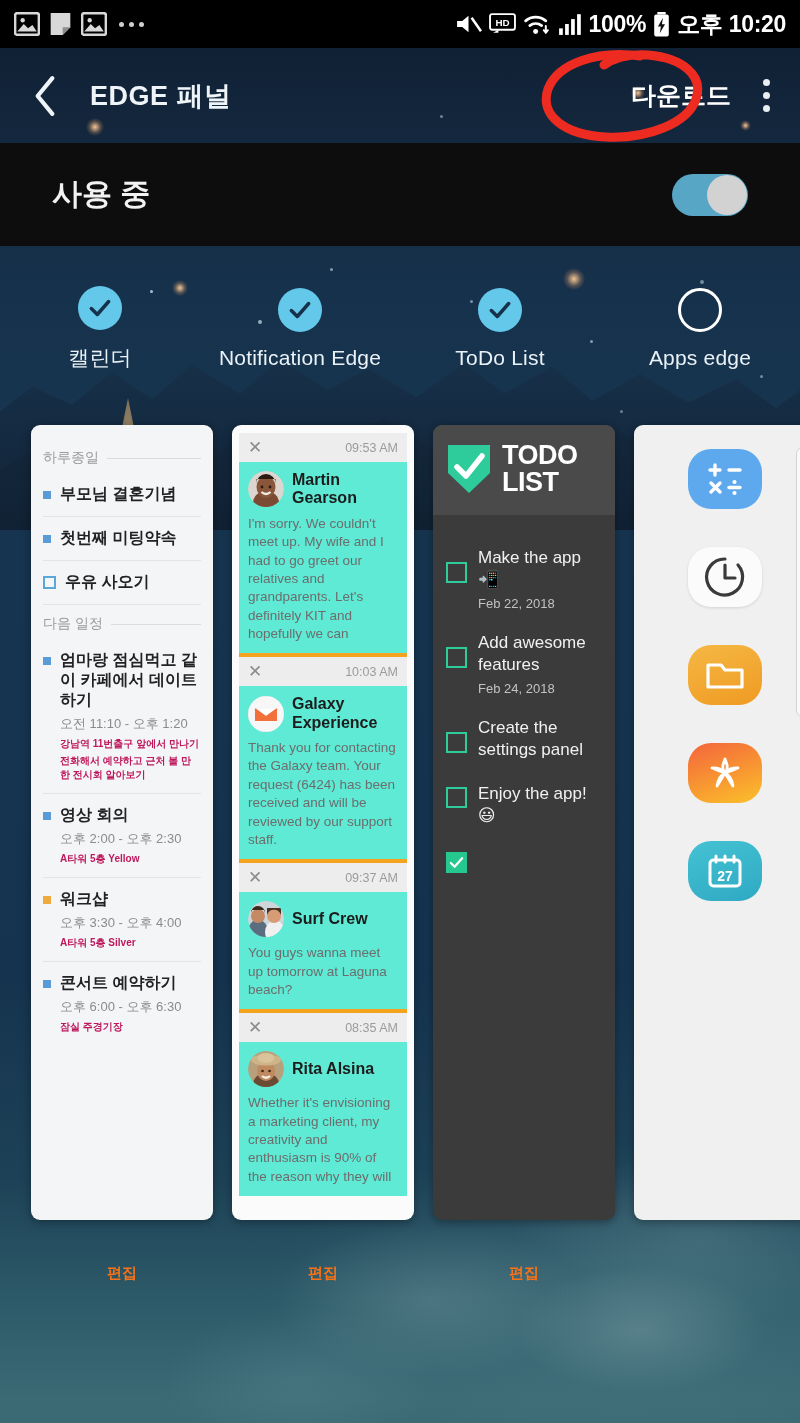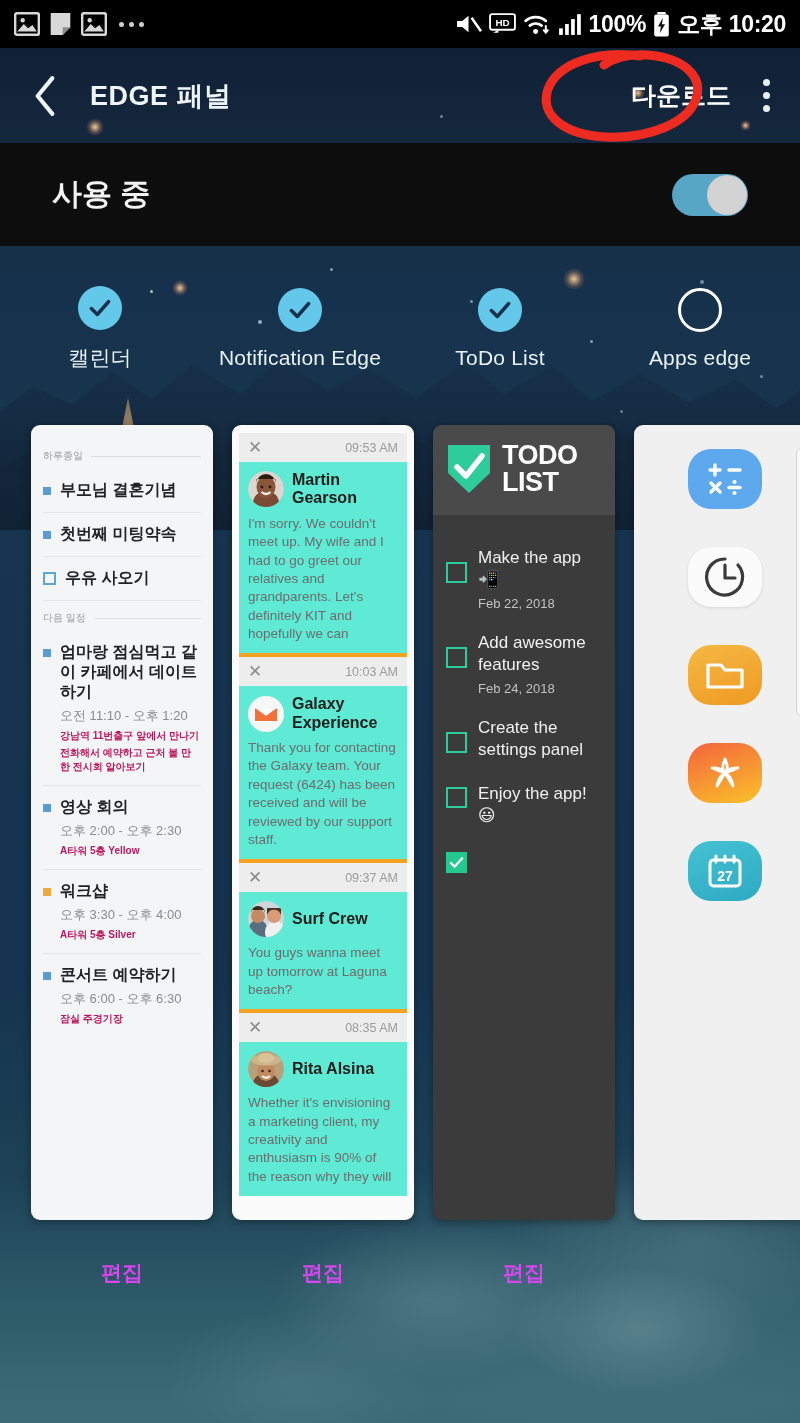--- a/index.html
+++ b/index.html
@@ -118,21 +118,21 @@
   .panel {
     width: 182px; flex: 0 0 182px; height: 795px;
     border-radius: 9px; overflow: hidden; position: relative;
     box-shadow: 0 2px 8px rgba(0,0,0,.35);
   }
 
   
   .p-cal { background: #f4f5f7; display:flex; flex-direction:column; padding: 14px 12px 0; }
   .cal-sec {
     display:flex; align-items:center; gap: 8px;
-    font-size: 10px; color:#9a9a9a; margin: 10px 0 6px;
+    font-size: 14px; color:#9a9a9a; margin: 10px 0 6px;
   }
   .cal-sec .ln { flex:1; height:1px; background:#dcdcdc; }
   .cal-item { padding: 11px 0 12px; border-bottom: 1px solid #e4e4e6; }
   .cal-item:last-child { border-bottom: none; }
   .cal-row { display:flex; align-items:flex-start; gap: 9px; }
   .bul { width: 8px; height: 8px; margin-top: 7px; flex:0 0 8px; background:#5b9bd5; }
   .bul.orange { background:#efa93c; }
   .bul.hollow { background: transparent; border: 2px solid #5aa7d8; width:13px; height:13px; margin-top:4px; flex-basis:13px;}
   .cal-title { font-size: 16px; font-weight: 700; color:#222; line-height: 1.25; }
   .cal-time { font-size: 13px; color:#8b8b8b; margin: 5px 0 0 17px; line-height:1.35; }
@@ -175,21 +175,21 @@
             align-items:center; padding-top: 24px; gap: 38px; position:relative; }
   .app-ico { width: 74px; height: 60px; border-radius: 23px;
              display:flex; align-items:center; justify-content:center; }
   .apps-scroll { position:absolute; right: 6px; top: 22px; width: 14px; height: 270px;
                  border:1px solid #d2d2d2; border-radius: 7px; background:#fafafa; }
 
   
   .edits { position:absolute; left:0; top: 1243px; width:800px; height: 60px; display:flex;
            gap: 19px; padding-left:31px; z-index:16; }
   .edit-btn { width:182px; flex:0 0 182px; display:flex; align-items:center; justify-content:center;
-              color:#d946ef; font-size: 21px; font-weight:700; cursor:pointer; }
+              color:#f97316; font-size: 15px; font-weight:700; cursor:pointer; }
   .edit-btn.blank { visibility:hidden; }
 </style>
 </head>
 <body>
 
 <div class="screen">
 
   <div class="bg">
     <div class="bg-mountains"></div>
     <div class="bg-mtn2"></div>

